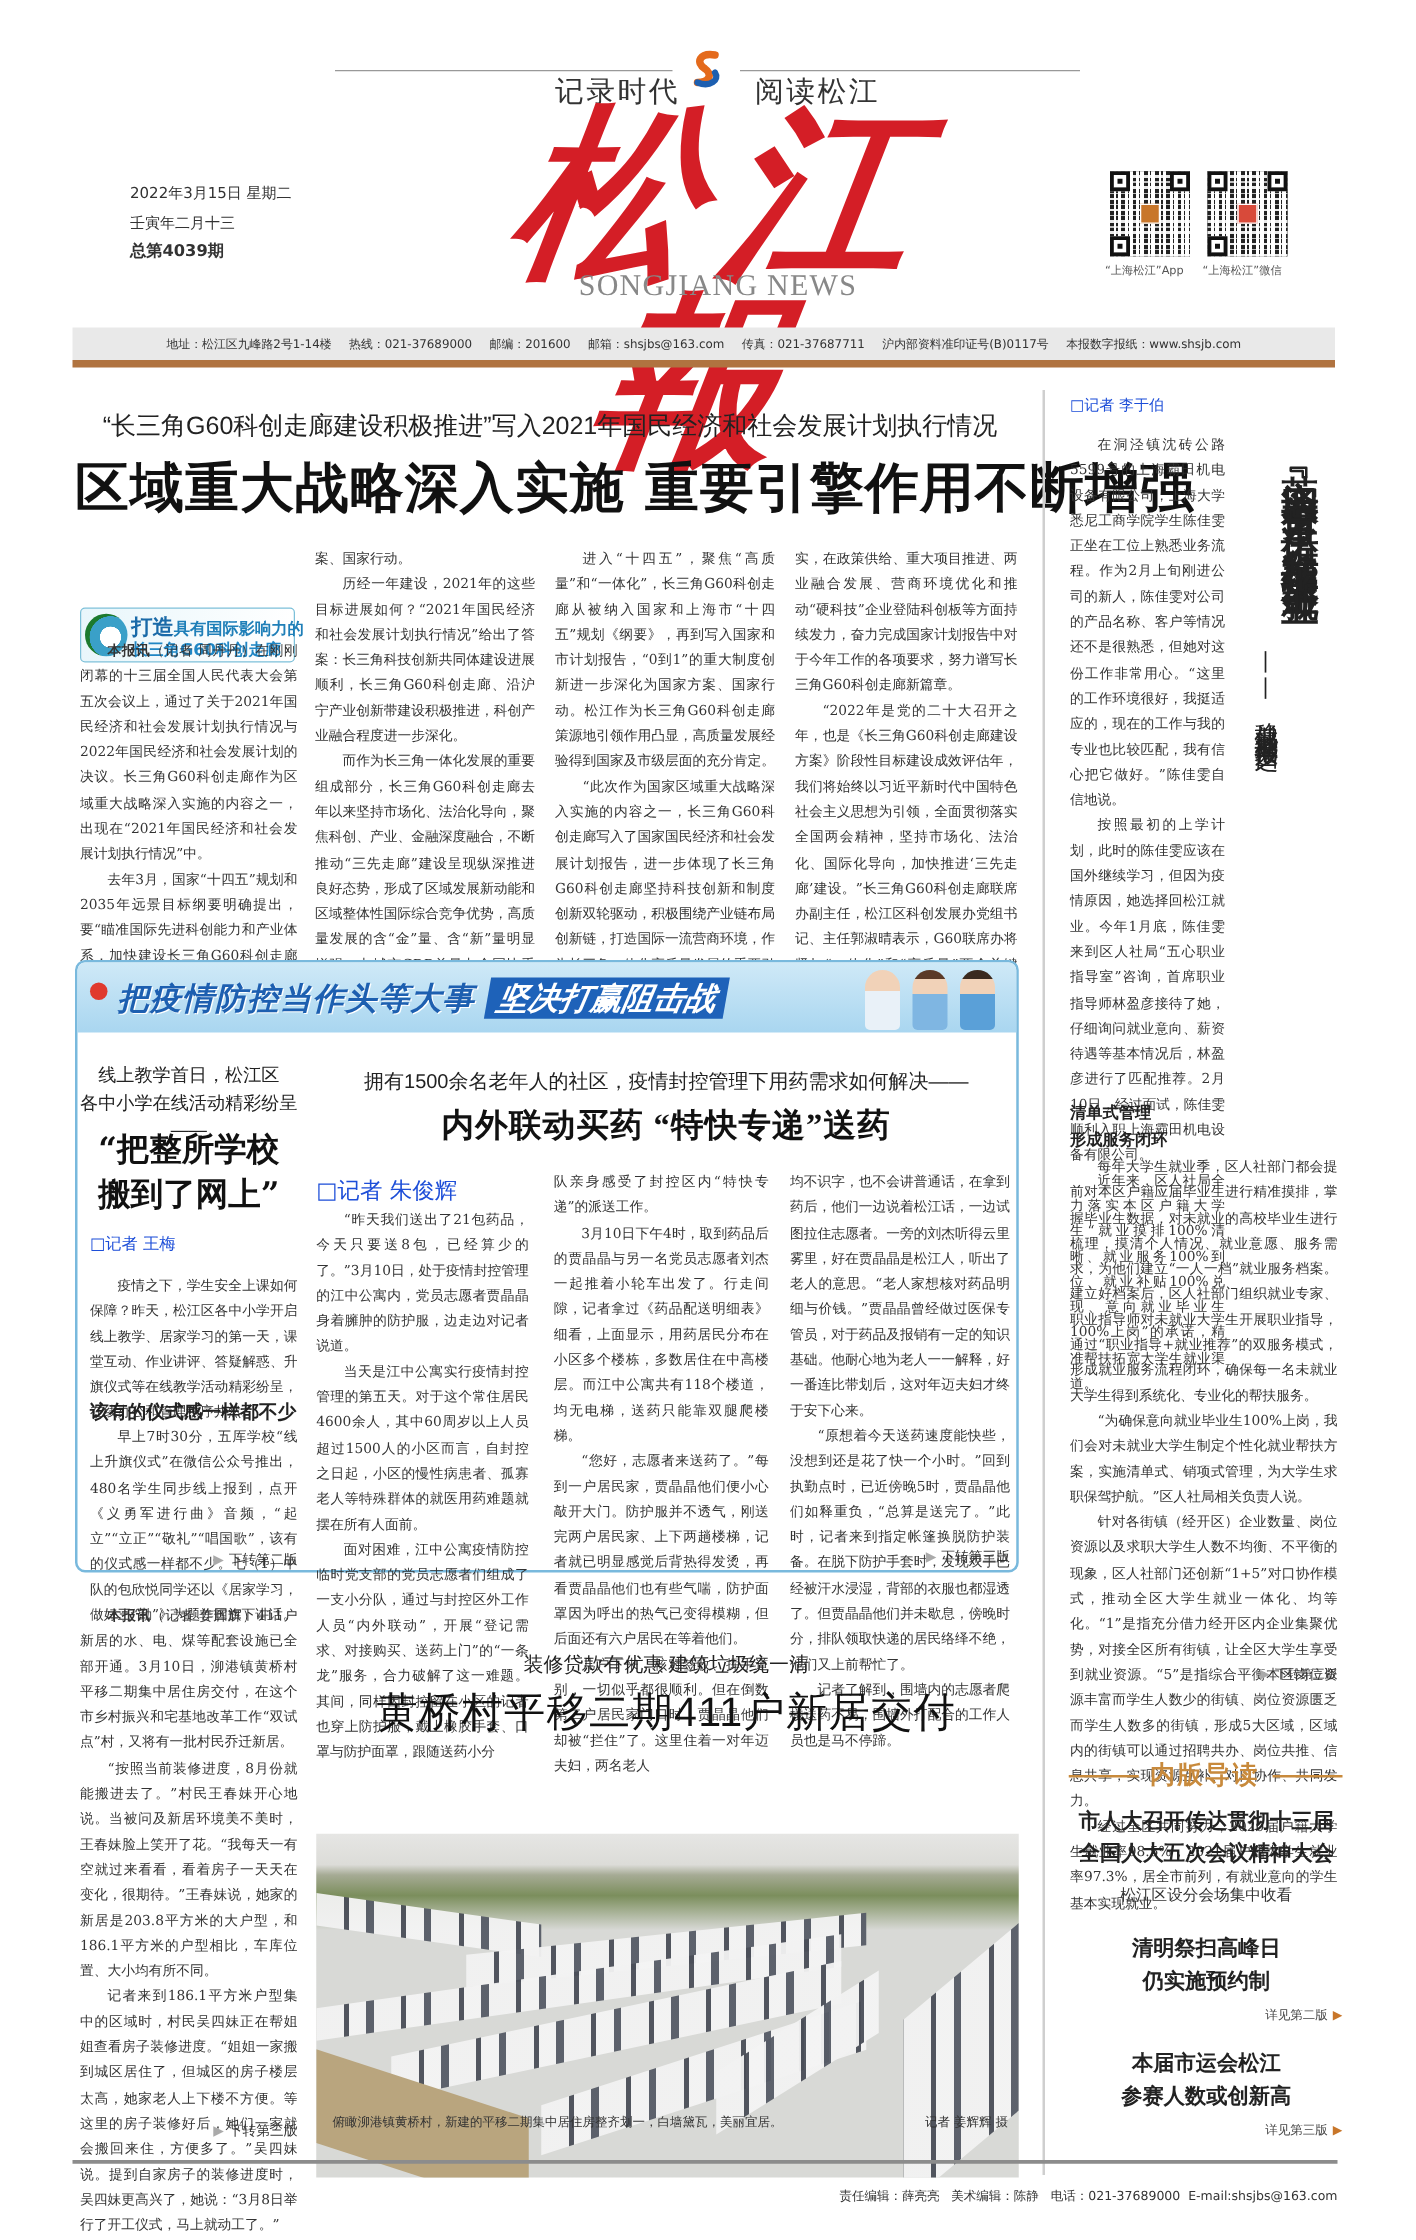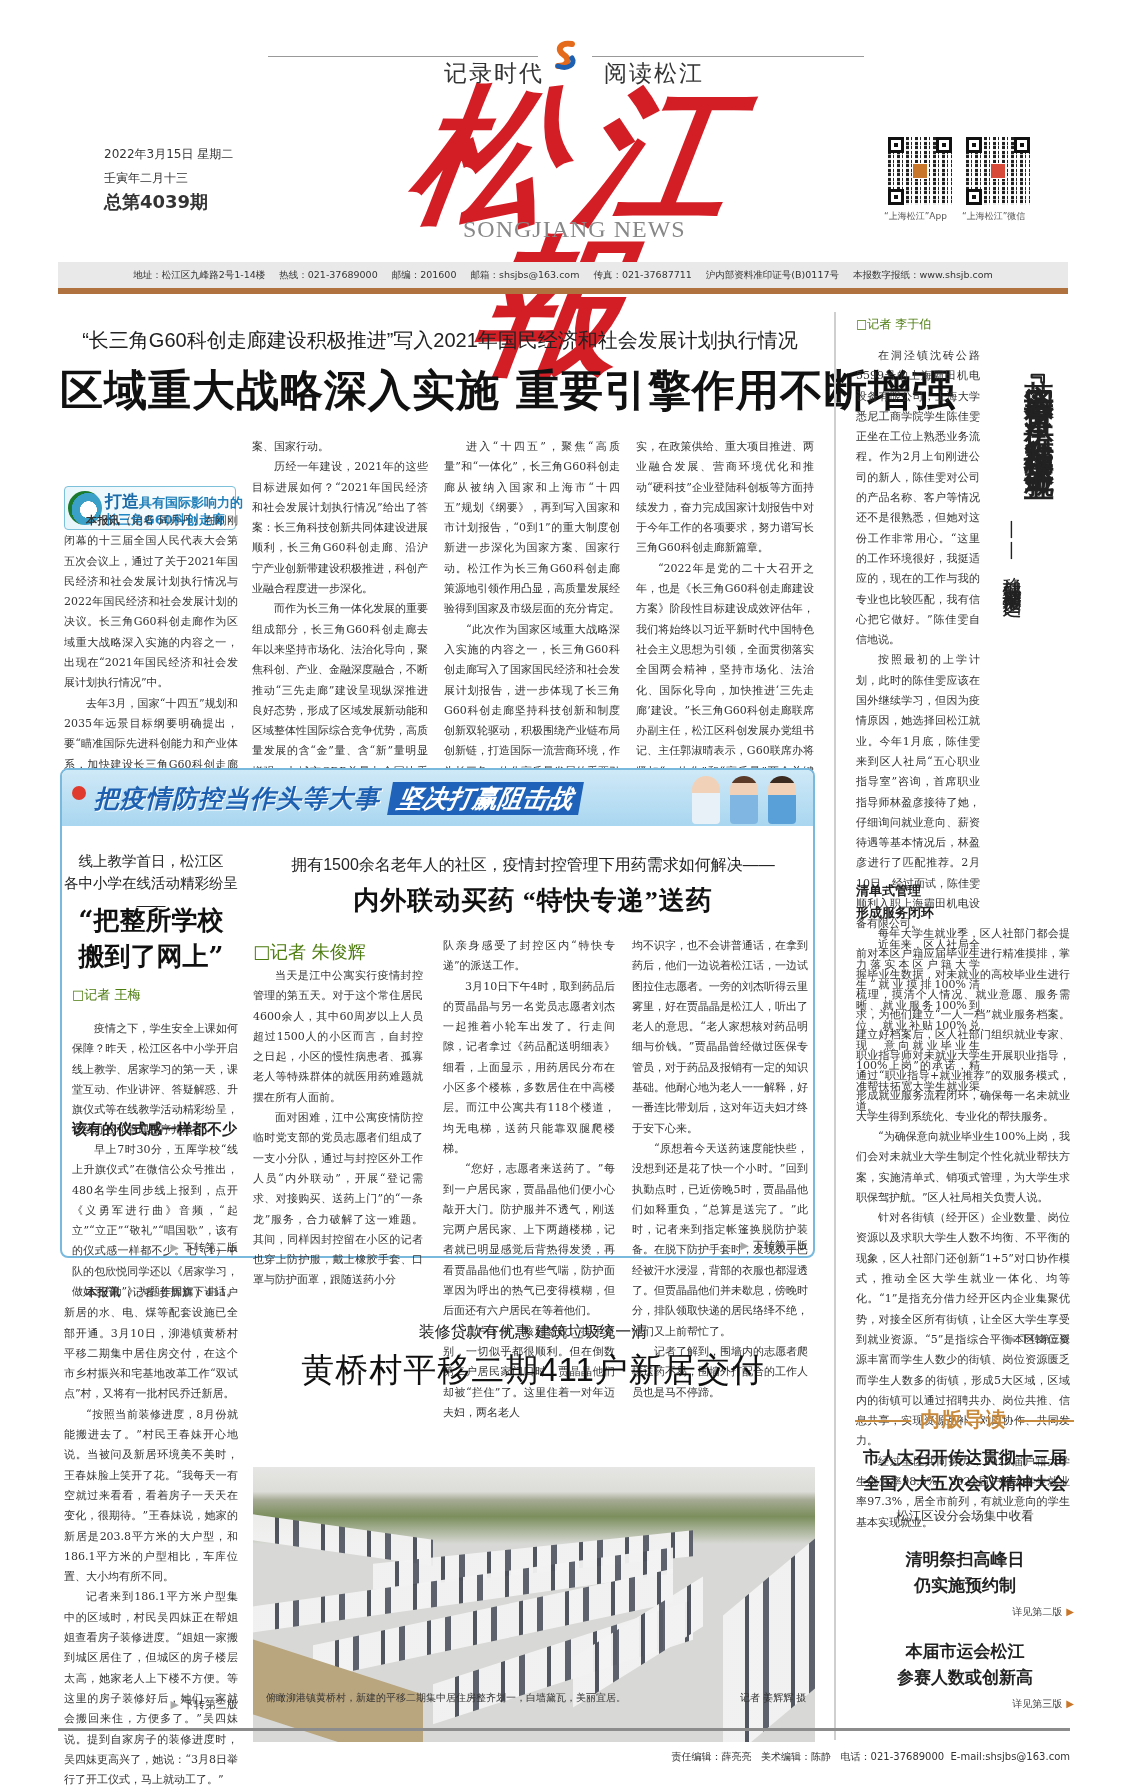--- a/index.html
+++ b/index.html
@@ -7,40 +7,40 @@
   body { position: relative; font-family: "DejaVu Serif", serif; color: #222; }
   .abs { position: absolute; }
 
   
   .top-line { height: 1px; background: #999; }
   .slogan { font-size: 23px; color: #333; letter-spacing: 2px; font-family: "DejaVu Sans", sans-serif; }
   .logo-s { width: 30px; height: 34px; }
   .masthead-title { font-family: "DejaVu Serif", serif; font-weight: bold; font-style: italic; color: #d41e26; font-size: 150px; letter-spacing: 18px; line-height: 1; transform: skewX(-8deg); }
   .masthead-en { font-family: "Liberation Serif", serif; color: #888; font-size: 24px; letter-spacing: 1px; }
   .date-block div { font-family: "DejaVu Sans", sans-serif; font-size: 12px; color: #333; line-height: 24px; }
-  .date-block .issue { font-weight: bold; font-size: 18px; }
+  .date-block .issue { font-weight: bold; font-size: 13px; }
   .qr-box { width: 64px; height: 68px; background:
       repeating-linear-gradient(90deg, #222 0 3px, #fff 3px 5px, #222 5px 6px, #fff 6px 9px),
       #222; position: relative; }
   .qr-box::before { content:""; position:absolute; inset:0; background:
       repeating-linear-gradient(0deg, rgba(255,255,255,.9) 0 2px, transparent 2px 5px, rgba(255,255,255,.7) 5px 6px, transparent 6px 9px); }
   .qr-corner { position:absolute; width:16px; height:16px; border:3px solid #111; background:#fff; box-shadow: inset 0 0 0 3px #fff, inset 0 0 0 8px #111; z-index:2; }
   .qr-center { position:absolute; left:24px; top:26px; width:16px; height:16px; background:#c8762a; z-index:2; border:1px solid #fff; }
   .qr-caption { font-size: 9px; color: #555; font-family: "DejaVu Sans", sans-serif; white-space: nowrap; }
 
   .info-bar { background: #e9e9e9; height: 26px; font-family: "DejaVu Sans", sans-serif; font-size: 9.5px; color: #333; display: flex; align-items: center; justify-content: center; gap: 14px; }
   .info-bar span { white-space: nowrap; }
   .brown-bar { height: 6px; background: #b07340; }
 
   
   .col { font-family: "DejaVu Serif", serif; font-size: 11px; line-height: 20.3px; color: #333; text-align: justify; }
   .col p { text-indent: 2em; }
   .col p.noindent { text-indent: 0; }
   .lead { font-weight: bold; font-family: "DejaVu Sans", sans-serif; }
-  .byline { font-family: "DejaVu Sans", sans-serif; font-size: 13px; color: #4d7c0f; }
+  .byline { font-family: "DejaVu Sans", sans-serif; font-size: 13px; color: #1d4ed8; }
   .more { font-family: "DejaVu Sans", sans-serif; font-size: 11px; color: #333; text-align: right; }
   .more .tri { color: #aaa; margin-right: 4px; }
   .subhead { font-family: "DejaVu Sans", sans-serif; font-weight: bold; font-size: 15px; color: #222; line-height: 24px; }
 
   .kicker { font-family: "Liberation Sans", "DejaVu Sans", sans-serif; font-size: 20px; color: #222; text-align: center; white-space: nowrap; }
   .headline { font-family: "DejaVu Sans", sans-serif; font-weight: bold; color: #111; text-align: center; white-space: nowrap; letter-spacing: 1px; }
 
   .g60-badge { border: 1px solid #7cc0d9; border-radius: 4px; background: linear-gradient(90deg, #e8f6fb, #fff); }
   .g60-badge .circ { width: 34px; height: 34px; border-radius: 50%; background: radial-gradient(circle at 60% 55%, #fff 0 30%, #3aa0c8 31% 60%, #1c7a2e 61%); }
   .g60-badge .t1 { font-family: "DejaVu Sans", sans-serif; font-size: 13px; font-weight: bold; color: #1f7fb8; }
@@ -180,20 +180,21 @@
   <p>早上7时30分，五厍学校“线上升旗仪式”在微信公众号推出，480名学生同步线上报到，点开《义勇军进行曲》音频，“起立”“立正”“敬礼”“唱国歌”，该有的仪式感一样都不少。七（1）中队的包欣悦同学还以《居家学习，做好三“勤”》为题作国旗下讲话。</p>
 </div>
 <div class="abs more" style="left:72px;top:1240px;width:166px;">
   <span class="tri">▶</span><span>下转第二版</span>
 </div>
 
 <div class="abs kicker" style="left:252px;top:855px;width:562px;font-size:16px;">拥有1500余名老年人的社区，疫情封控管理下用药需求如何解决——</div>
 <div class="abs headline" style="left:252px;top:883px;width:562px;font-size:26px;font-family:Liberation Serif, serif;">内外联动买药  “特快专递”送药</div>
 <div class="abs byline" style="left:253px;top:940px;font-size:18px;">□记者  朱俊辉</div>
 <div class="abs col" style="left:253px;top:966px;width:170px;">
+  <p>“昨天我们送出了21包药品，今天只要送8包，已经算少的了。”3月10日，处于疫情封控管理的江中公寓内，党员志愿者贾晶晶身着臃肿的防护服，边走边对记者说道。</p>
   <p>当天是江中公寓实行疫情封控管理的第五天。对于这个常住居民4600余人，其中60周岁以上人员超过1500人的小区而言，自封控之日起，小区的慢性病患者、孤寡老人等特殊群体的就医用药难题就摆在所有人面前。</p>
   <p>面对困难，江中公寓疫情防控临时党支部的党员志愿者们组成了一支小分队，通过与封控区外工作人员“内外联动”，开展“登记需求、对接购买、送药上门”的“一条龙”服务，合力破解了这一难题。其间，同样因封控留在小区的记者也穿上防护服，戴上橡胶手套、口罩与防护面罩，跟随送药小分</p>
 </div>
 <div class="abs col" style="left:443px;top:936px;width:172px;">
   <p class="noindent">队亲身感受了封控区内“特快专递”的派送工作。</p>
   <p>3月10日下午4时，取到药品后的贾晶晶与另一名党员志愿者刘杰一起推着小轮车出发了。行走间隙，记者拿过《药品配送明细表》细看，上面显示，用药居民分布在小区多个楼栋，多数居住在中高楼层。而江中公寓共有118个楼道，均无电梯，送药只能靠双腿爬楼梯。</p>
   <p>“您好，志愿者来送药了。”每到一户居民家，贾晶晶他们便小心敲开大门。防护服并不透气，刚送完两户居民家、上下两趟楼梯，记者就已明显感觉后背热得发烫，再看贾晶晶他们也有些气喘，防护面罩因为呼出的热气已变得模糊，但后面还有六户居民在等着他们。</p>
   <p>几户下来，核对签收、挥手道别，一切似乎都很顺利。但在倒数第二户居民家门口时，贾晶晶他们却被“拦住”了。这里住着一对年迈夫妇，两名老人</p>
 </div>
 <div class="abs col" style="left:632px;top:936px;width:176px;">

